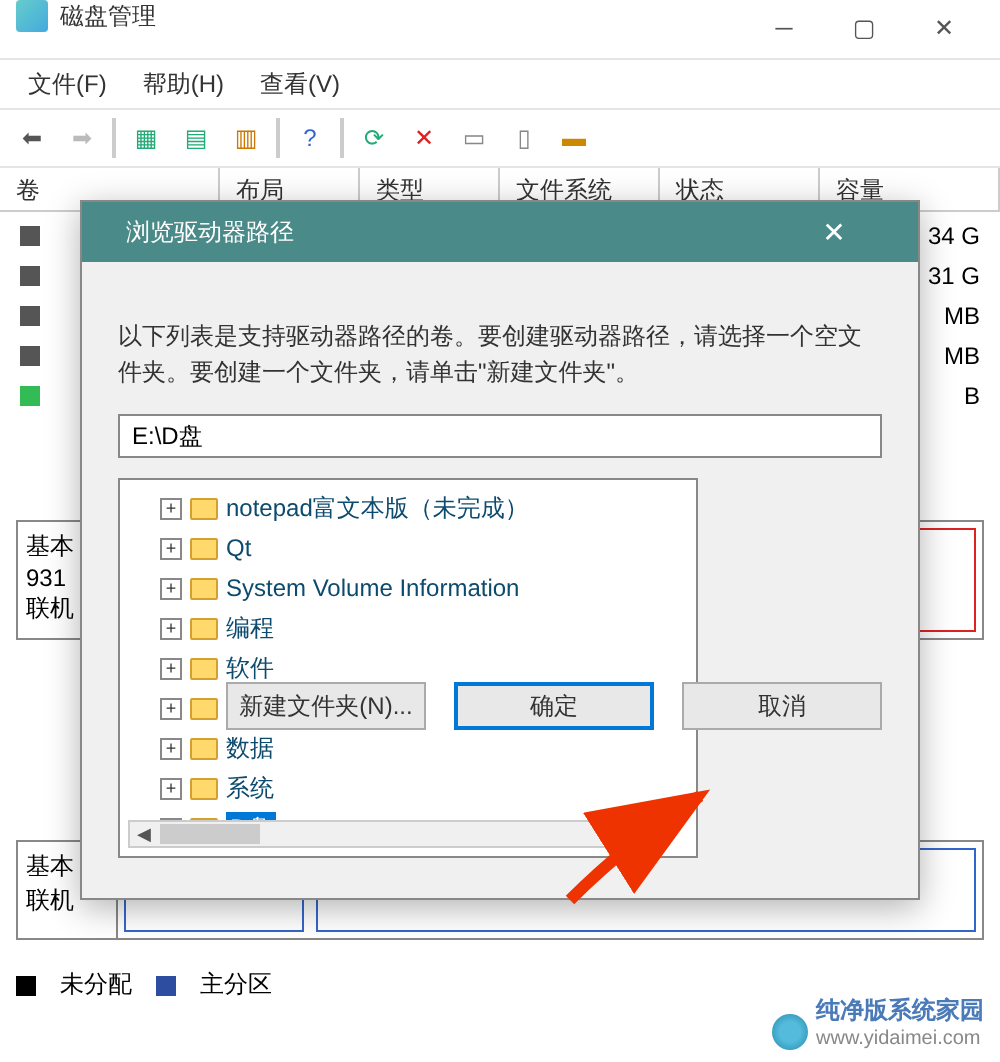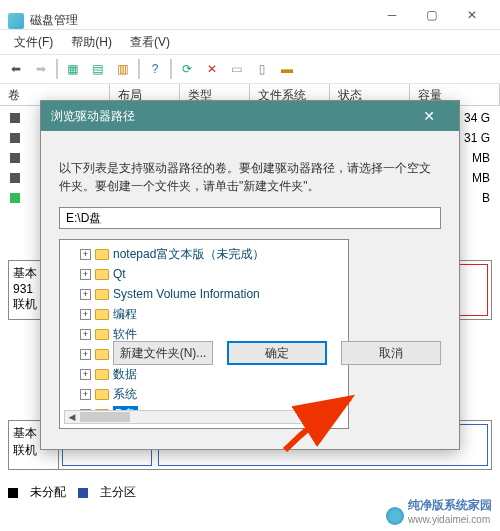--- a/index.html
+++ b/index.html
@@ -1,17 +1,17 @@
 <!DOCTYPE html>
 <html><head>
 <meta charset="utf-8">
 <style>
 *{box-sizing:border-box;margin:0;padding:0;font-family:"Microsoft YaHei","Segoe UI",sans-serif;font-size:12px}
 body{width:500px;height:531px;background:#fff;position:relative;overflow:hidden}
-.titlebar{height:30px;display:flex;align-items:flex-end;padding:0 8px;border-bottom:1px solid #e5e5e5}
+.titlebar{height:30px;display:flex;align-items:flex-start;padding:0 8px;border-bottom:1px solid #e5e5e5}
 .titlebar .ico{width:16px;height:16px;margin-right:6px;display:inline-block;background:linear-gradient(135deg,#6cc 0,#4ad 100%);border-radius:2px}
 .titlebar .ttl{flex:1;color:#333}
 .winbtns{display:flex;gap:0}
 .winbtn{width:40px;height:28px;display:flex;align-items:center;justify-content:center;color:#555}
 .menubar{height:24px;display:flex;align-items:center;padding:0 6px;gap:2px}
 .menubar span{padding:2px 8px;color:#333}
 .toolbar{height:30px;display:flex;align-items:center;padding:0 4px;border-top:1px solid #e5e5e5;border-bottom:1px solid #e5e5e5;gap:1px}
 .tbtn{width:24px;height:24px;display:flex;align-items:center;justify-content:center;color:#555;border:1px solid transparent}
 .tbtn.sep{width:1px;height:20px;background:#ccc;margin:0 2px}
 .hdr{display:flex;height:22px;border-bottom:1px solid #ccc}
@@ -20,21 +20,21 @@
 .volrow .bar{width:10px;height:10px;margin-right:4px}
 .diskpane{position:absolute;left:8px;right:8px;display:flex;border:1px solid #888}
 .diskpane .lbl{width:50px;padding:4px;border-right:1px solid #888;font-size:11px}
 .diskpane .part{flex:1;border:1px solid #444;margin:3px;padding:4px;font-size:11px}
 .legend{position:absolute;bottom:30px;left:8px;display:flex;gap:12px;align-items:center}
 .legend .sq{width:10px;height:10px;display:inline-block}
 .water{position:absolute;bottom:6px;right:8px;display:flex;align-items:flex-end;gap:4px;color:#4a7ab8;font-size:13px}
 .water .logo{width:18px;height:18px;border-radius:50%;background:radial-gradient(circle,#5bd 40%,#28a 100%)}
 
 .dialog{position:absolute;left:40px;top:100px;width:420px;height:350px;background:#f0f0f0;border:1px solid #888;box-shadow:0 4px 16px rgba(0,0,0,.3)}
-.dlg-title{height:30px;background:#4a8a88;color:#fff;display:flex;align-items:center;padding:0 10px}
+.dlg-title{height:30px;background:#4a8a88;color:#fff;display:flex;align-items:center;padding:0 22px}
 .dlg-title .x{margin-left:auto;width:40px;text-align:center;color:#fff;font-size:14px}
 .dlg-body{padding:28px 18px}
 .dlg-body .msg{color:#333;line-height:1.5;margin-bottom:12px}
 .pathbox{width:100%;height:22px;border:1px solid #888;background:#fff;padding:2px 6px;margin-bottom:10px}
 .tree{width:290px;height:190px;border:1px solid #888;background:#fff;overflow:auto;padding:4px;position:relative}
 .tree-item{display:flex;align-items:center;height:20px;padding-left:16px;gap:4px}
 .tree-item .exp{width:11px;height:11px;border:1px solid #888;display:flex;align-items:center;justify-content:center;font-size:9px;line-height:1;color:#333;background:#fff}
 .tree-item .fold{width:14px;height:11px;background:#ffd96b;border:1px solid #d4a030;border-radius:1px}
 .tree-item .nm{color:#0c4a6e}
 .tree-item.sel .nm{background:#0078d7;color:#fff;padding:0 2px}

